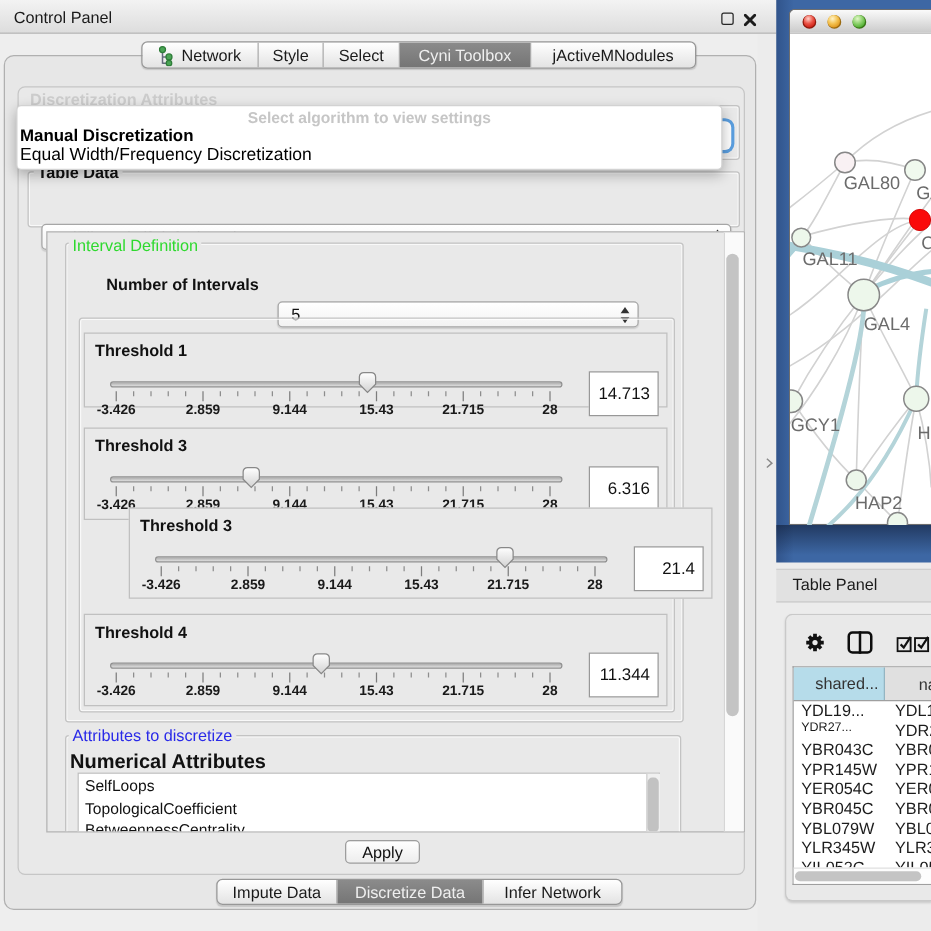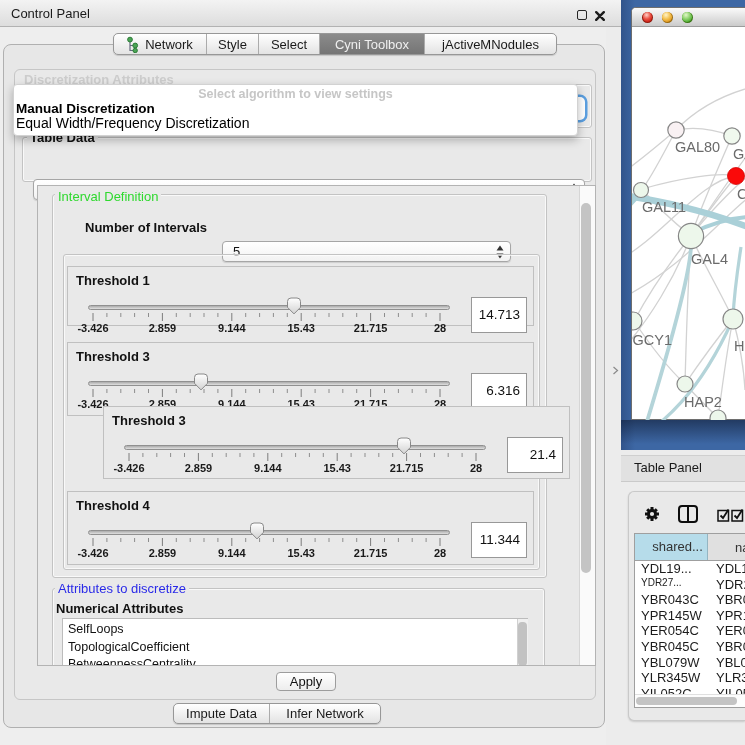--- a/index.html
+++ b/index.html
@@ -255,31 +255,32 @@
             <stop offset="0" stop-color="#ffffff"></stop>
             <stop offset="1" stop-color="#d2d2d2"></stop>
           </linearGradient>
         </defs>
         <path d="M1.5 4.5 a3.5 3.5 0 0 1 3.5 -3.5 h6 a3.5 3.5 0 0 1 3.5 3.5 v5.8 l-6.5 6.6 l-6.5 -6.6 z" fill="url(#g491)" stroke="#888" stroke-width="1"></path>
       </svg>
 <div class="vbox">11.344</div>
 </div>
 <div class="gbox" style="left:14px;top:402px;width:493px;height:100px;"></div>
 <div class="grouplbl" style="left:17px;top:396px;color:#2a2ae8;">Attributes to discretize</div>
-<div class="abs" style="left:18px;top:415px;font-size:13px;font-weight:bold;color:#111;">Numerical Attributes</div>
+<div class="abs" style="left:18px;top:415px;font-size:16px;font-weight:bold;color:#111;">Numerical Attributes</div>
 <div class="abs" style="left:24px;top:432px;width:466px;height:60px;background:#fff;border:1px solid #bcbcbc;"></div>
 <div class="abs" style="left:479px;top:433px;width:11px;height:58px;background:#f0f0f0;border-left:1px solid #d0d0d0;"></div>
 <div class="abs" style="left:480px;top:436px;width:9px;height:44px;background:#c2c2c2;border-radius:4px;"></div>
 <div class="abs" style="left:30px;top:436.0px;font-size:12.5px;color:#111;">SelfLoops</div>
 <div class="abs" style="left:30px;top:453.6px;font-size:12.5px;color:#111;">TopologicalCoefficient</div>
 <div class="abs" style="left:30px;top:471.20000000000005px;font-size:12.5px;color:#111;">BetweennessCentrality</div>
 </div>
 <div class="abs" style="left:276px;top:672px;width:60px;height:19px;background:linear-gradient(#ffffff,#ededed);border:1px solid #9d9d9d;border-radius:4px;font-size:13px;color:#111;text-align:center;line-height:17px;">Apply</div>
 <div class="seg" style="left:145px;top:703px;height:21px;">
 <div style="width:96px;">Impute Data</div>
+<div class="sel" style="width:117px;">Discretize Data</div>
 <div style="width:110px;">Infer Network</div>
 </div>
 <svg class="abs" style="left:612px;top:366px;" width="7" height="9" viewBox="0 0 7 9">
     <path d="M1.5 1 L5.5 4.5 L1.5 8" stroke="#8a8a8a" stroke-width="1.2" fill="none"></path>
   </svg>
 <div class="abs" style="left:621px;top:0;width:124px;height:450px;background:linear-gradient(90deg,#31548b 0px,#3d67a4 14px,#3d67a4);"></div>
 <div class="abs" style="left:621px;top:420px;width:124px;height:30px;background:linear-gradient(rgba(12,22,44,0.55),rgba(12,22,44,0) 80%);"></div>
 <div class="abs" style="left:631px;top:7px;width:114px;height:413px;background:#ffffff;border:1px solid #6e6e6e;border-right:none;border-radius:5px 0 0 0;"></div>
 <div class="abs" style="left:632px;top:8px;width:113px;height:19px;background:linear-gradient(#fafafa,#cbcbcb);border-bottom:1px solid #9c9c9c;border-radius:4px 0 0 0;"></div>
 <div class="abs" style="left:642.0px;top:11.5px;width:11px;height:11px;border-radius:50%;background:#8f1a0d;padding:0.8px;">

